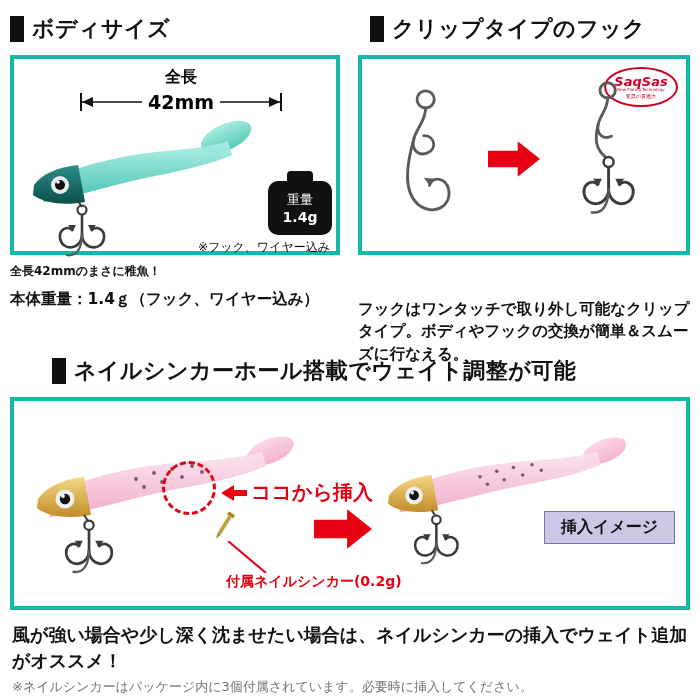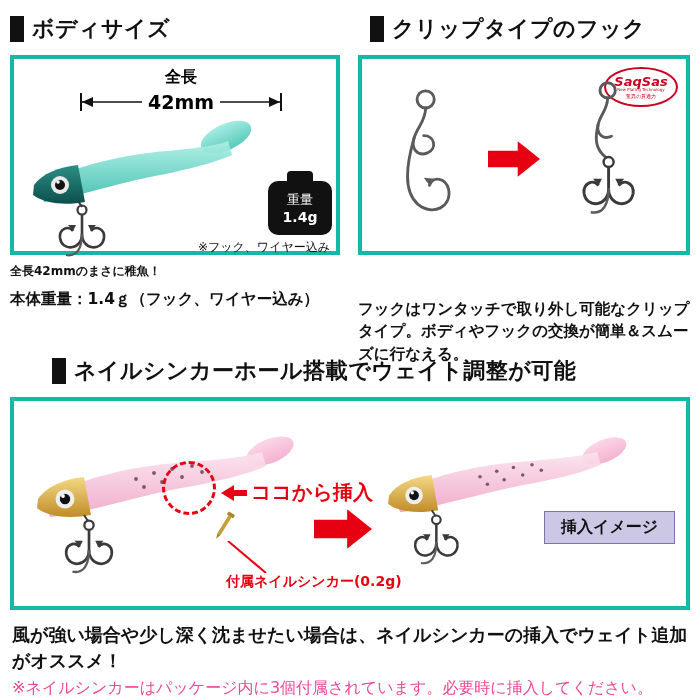--- a/index.html
+++ b/index.html
@@ -37,21 +37,21 @@
 
   
   .dashed-circle { position:absolute; left:148px; top:60px; width:54px; height:54px;
                    border:3px dashed #e60012; border-radius:50%; }
   .insert-row { position:absolute; left:207px; top:78px; display:flex; align-items:center; gap:4px; }
   .insert-label { color:#e60012; font-weight:bold; font-size:20px; }
   .sinker-label { position:absolute; left:212px; top:172px; color:#e60012; font-weight:bold; font-size:14px; }
   .image-tag { position:absolute; left:530px; top:110px; background:#cdc7e6; border:1px solid #7a74a8;
                padding:5px 16px; font-size:16px; font-weight:bold; color:#111; }
 
-  .note-text { position:absolute; font-size:16px; color:#ec4899; }
+  .note-text { position:absolute; font-size:13px; color:#737373; }
 </style>
 </head>
 <body>
 
 <svg width="0" height="0" style="position:absolute" aria-hidden="true">
   <defs>
     <linearGradient id="gTeal" x1="0" y1="0" x2="0" y2="1">
       <stop offset="0" stop-color="#aef0e4"></stop>
         <stop offset="1" stop-color="#35bcab"></stop>
     </linearGradient>

